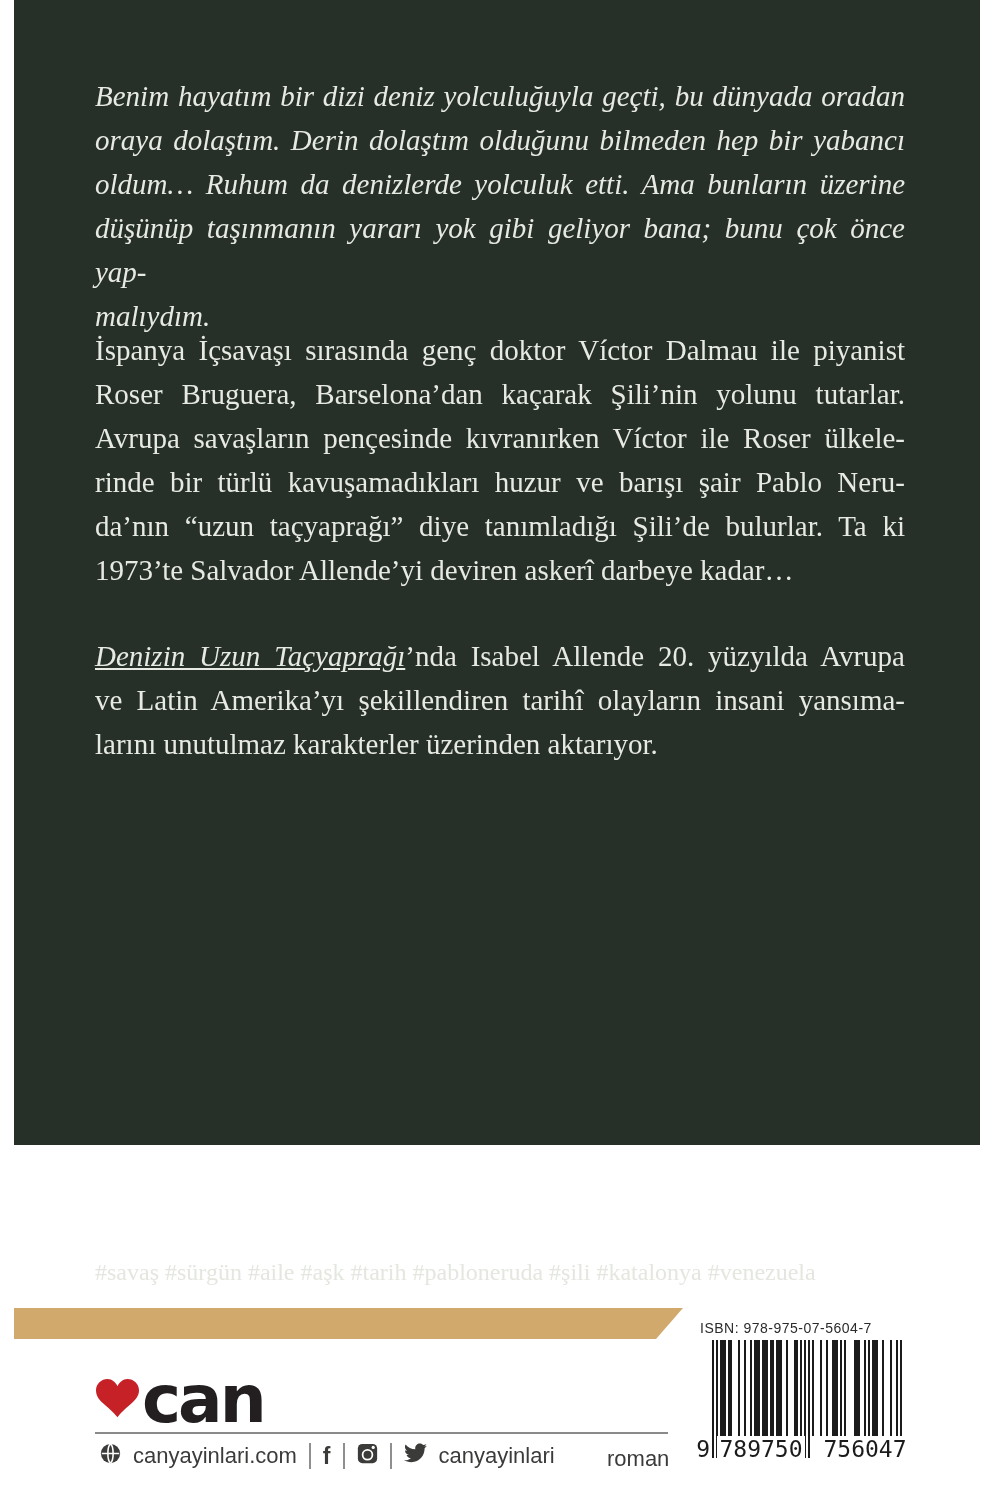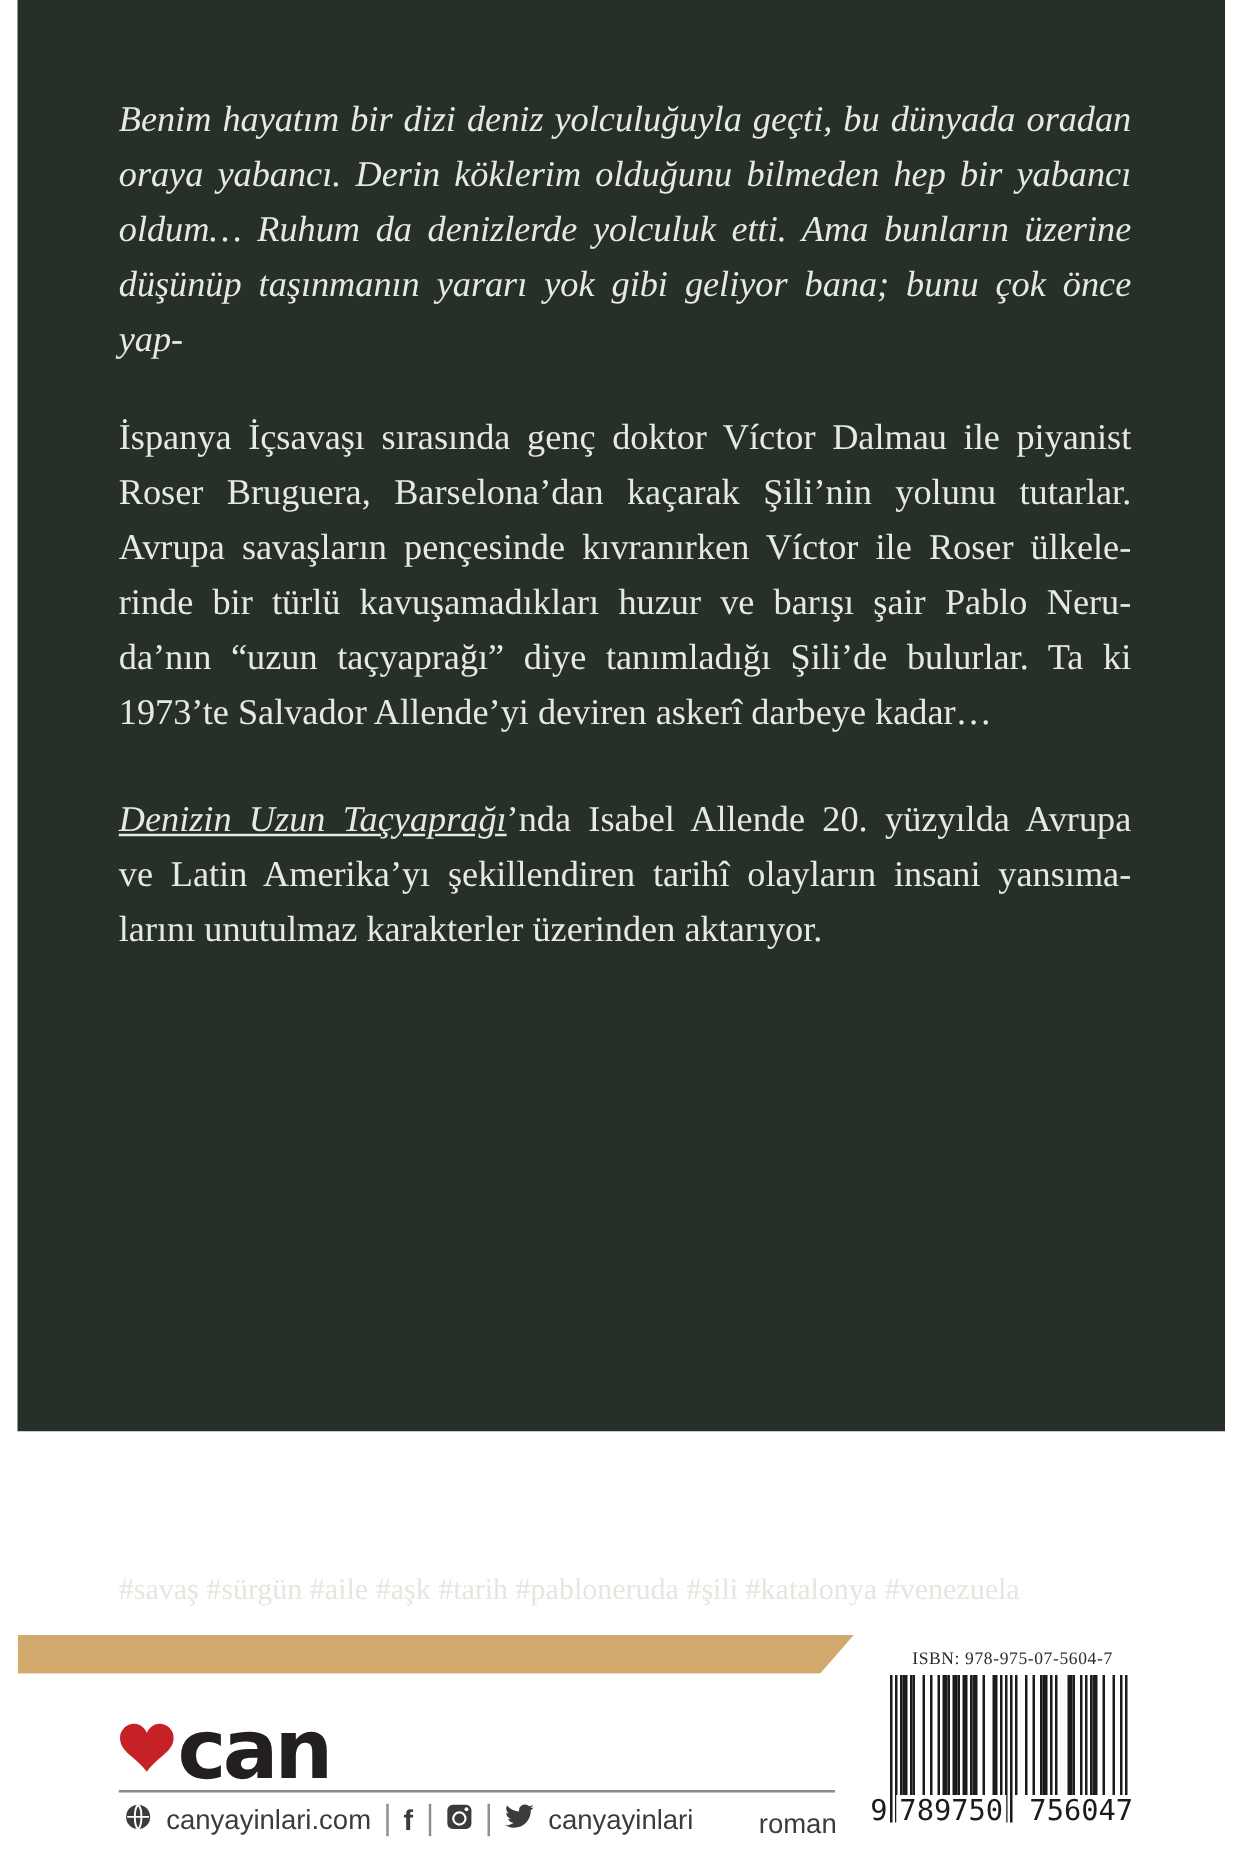--- a/index.html
+++ b/index.html
@@ -29,22 +29,22 @@
   
   .tan-stripe {
     position:absolute; left:14px; top:1308px; width:669px; height:31px;
     background:#d2a96c;
     clip-path:polygon(0 0, 669px 0, 642px 31px, 0 31px);
   }
 
   
   .barcode-block { position:absolute; left:690px; top:1318px; width:240px; height:165px; background:#ffffff; }
   .isbn {
-    position:absolute; left:10px; top:2px; width:220px; text-align:center;
-    font-family:Liberation Serif, serif; font-size:14px; color:#2b2b2b; letter-spacing:0.5px;
+    position:absolute; left:10px; top:2px; width:220px; 
+    font-family:Liberation Sans, sans-serif; font-size:14px; color:#2b2b2b; letter-spacing:0.5px;
   }
   .bars { position:absolute; left:22px; top:22px; width:190px; height:118px; display:flex; }
   .bars .m { width:2px; height:100px; }
   .bars .b { background:#1b1b1b; }
   .bars .tall { height:118px; }
   .bc-num {
     position:absolute; top:118px; font-family:"DejaVu Sans Mono", monospace;
     font-size:23px; color:#1b1b1b; background:transparent;
   }
   .bc-9 { left:2px; width:18px; text-align:right; }
@@ -75,23 +75,24 @@
 </style>
 </head>
 <body>
 
 <div class="page">
 
   <div class="cover">
 
     <div class="textcol quote">
       <div class="line j">Benim hayatım bir dizi deniz yolculuğuyla geçti, bu dünyada oradan</div>
-      <div class="line j">oraya yabancı. Derin köklerim olduğunu bilmeden hep bir yabancı</div>
+      <div class="line j">oraya dolaştım. Derin dolaştım olduğunu bilmeden hep bir yabancı</div>
       <div class="line j">oldum… Ruhum da denizlerde yolculuk etti. Ama bunların üzerine</div>
       <div class="line j">düşünüp taşınmanın yararı yok gibi geliyor bana; bunu çok önce yap-</div>
+      <div class="line">malıydım.</div>
     </div>
 
     <div class="textcol synopsis">
       <div class="line j">İspanya İçsavaşı sırasında genç doktor Víctor Dalmau ile piyanist</div>
       <div class="line j">Roser Bruguera, Barselona’dan kaçarak Şili’nin yolunu tutarlar.</div>
       <div class="line j">Avrupa savaşların pençesinde kıvranırken Víctor ile Roser ülkele-</div>
       <div class="line j">rinde bir türlü kavuşamadıkları huzur ve barışı şair Pablo Neru-</div>
       <div class="line j">da’nın “uzun taçyaprağı” diye tanımladığı Şili’de bulurlar. Ta ki</div>
       <div class="line">1973’te Salvador Allende’yi deviren askerî darbeye kadar…</div>
     </div>

